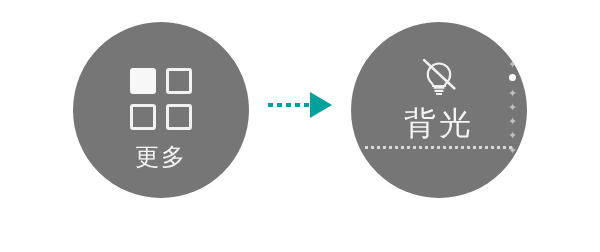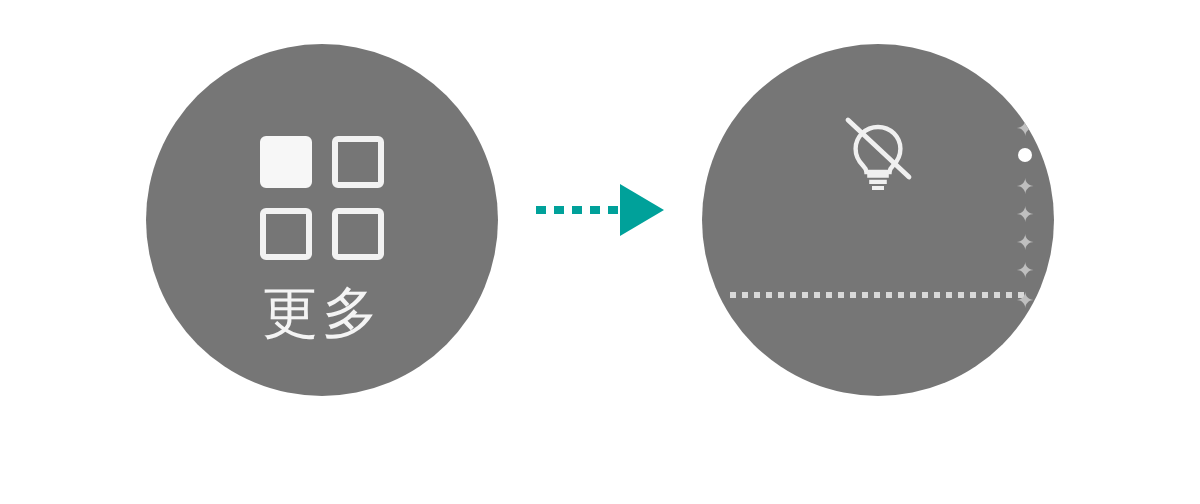--- a/index.html
+++ b/index.html
@@ -67,21 +67,21 @@
   .grid-icon .c3 { left: 0;    top: 36px; }
   .grid-icon .c4 { left: 36px; top: 36px; }
 
   .more-label {
     position: absolute;
     left: 0;
     top: 118px;
     width: 176px;
     text-align: center;
     color: #f4f4f4;
-    font-size: 28px;
+    font-size: 24px;
     line-height: 34px;
     letter-spacing: 2px;
     font-family: "DejaVu Sans", "Liberation Sans", sans-serif;
   }
 
   
   .bulb-icon {
     position: absolute;
     left: 66px;
     top: 34px;
@@ -215,20 +215,21 @@
     <div class="bulb-icon">
       <svg width="44" height="44" viewBox="0 0 44 44" fill="none">
         <path d="M22 7.5c-6.3 0-11.2 4.9-11.2 10.9 0 3.6 1.7 6.4 3.6 8.3 1.1 1.1 1.7 2.2 1.8 3.3h11.6c0.1-1.1 0.7-2.2 1.8-3.3 1.9-1.9 3.6-4.7 3.6-8.3C33.2 12.4 28.3 7.5 22 7.5z" stroke="#f0f0f0" stroke-width="2.2" fill="none"></path>
         <line x1="16.6" y1="31.8" x2="27.4" y2="31.8" stroke="#f0f0f0" stroke-width="2.1"></line>
         <line x1="17.6" y1="34.9" x2="26.4" y2="34.9" stroke="#f0f0f0" stroke-width="2.1"></line>
         <line x1="19.0" y1="38.0" x2="25.0" y2="38.0" stroke="#f0f0f0" stroke-width="2.1"></line>
         <line x1="7.0" y1="4.0" x2="37.5" y2="32.5" stroke="#f0f0f0" stroke-width="2.4" stroke-linecap="round"></line>
       </svg>
     </div>
 
+    <div class="backlight-title">背光</div>
 
     <div class="divider"></div>
 
 
     <div class="scroll-indicator">
         <div class="dot" style="top: 0px;">✦</div>
         <div class="dot active" style="top: 14.2857px;"></div>
         <div class="dot" style="top: 28.5714px;">✦</div>
         <div class="dot" style="top: 42.8571px;">✦</div>
         <div class="dot" style="top: 57.1429px;">✦</div>

